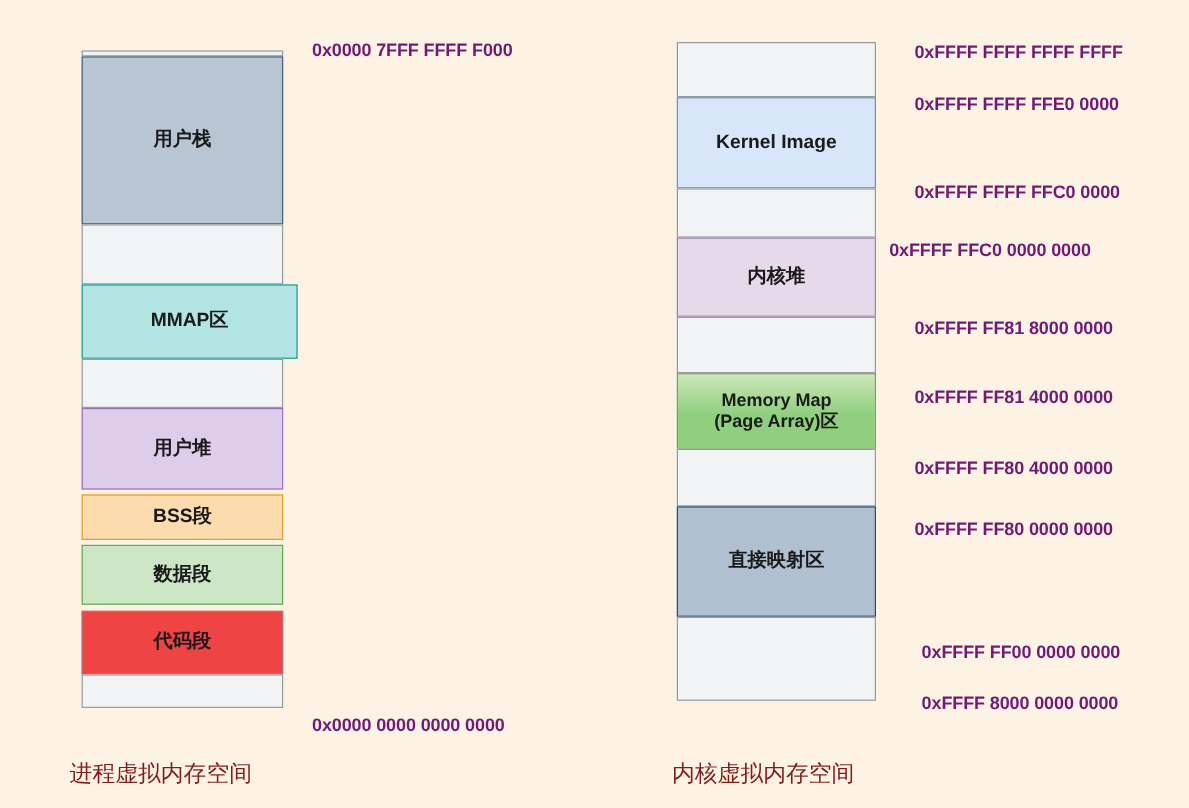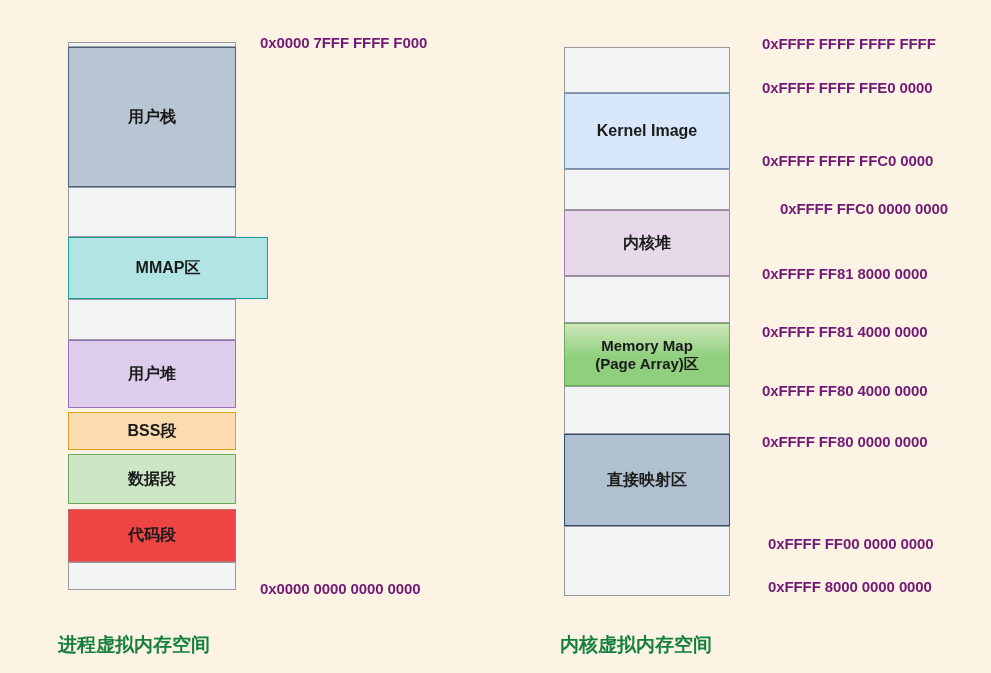--- a/index.html
+++ b/index.html
@@ -55,41 +55,41 @@
     font-size: 15px;
     color: #701a75;
     white-space: nowrap;
     letter-spacing: -0.1px;
   }
 
   
   .caption {
     position: absolute;
     font-family: "Liberation Sans", sans-serif;
-    font-weight: bold;
+    font-weight: normal;
     font-size: 19px;
-    color: #15803d;
+    color: #7f1d1d;
     white-space: nowrap;
   }
 </style>
 </head>
 <body style="background: rgb(253, 243, 228);">
 
 <div id="canvas">
     <div class="mem-column" style="left: 68px; top: 42px; width: 168px; height: 548px; padding-left: 16px;">
       <div class="mem-block" style="top: 0px; height: 5px; width: 168px; background: rgb(242, 243, 245); border: 1px solid rgb(154, 154, 154); font-size: 15px;">
         <span class="blk-label"></span>
       </div>
       <div class="mem-block" style="top: 5px; height: 140px; width: 168px; background: rgb(184, 198, 212); border: 1px solid rgb(71, 99, 126); font-size: 16px;">
         <span class="blk-label">用户栈</span>
       </div>
       <div class="mem-block" style="top: 145px; height: 50px; width: 168px; background: rgb(242, 243, 245); border: 1px solid rgb(154, 154, 154); font-size: 15px;">
         <span class="blk-label"></span>
       </div>
-      <div class="mem-block" style="top: 195px; height: 62px; width: 200px; background: rgb(177, 228, 226); border: 1px solid rgb(27, 155, 153); font-size: 16px;">
+      <div class="mem-block" style="top: 195px; height: 62px; width: 180px; background: rgb(177, 228, 226); border: 1px solid rgb(27, 155, 153); font-size: 16px;">
         <span class="blk-label">MMAP区</span>
       </div>
       <div class="mem-block" style="top: 257px; height: 41px; width: 168px; background: rgb(242, 243, 245); border: 1px solid rgb(154, 154, 154); font-size: 15px;">
         <span class="blk-label"></span>
       </div>
       <div class="mem-block" style="top: 370px; height: 38px; width: 168px; background: rgb(252, 220, 174); border: 1px solid rgb(224, 161, 27); font-size: 16px;">
         <span class="blk-label">BSS段</span>
       </div>
       <div class="mem-block" style="top: 298px; height: 68px; width: 168px; background: rgb(221, 205, 235); border: 1px solid rgb(154, 112, 187); font-size: 16px;">
         <span class="blk-label">用户堆</span>
@@ -98,23 +98,23 @@
         <span class="blk-label">数据段</span>
       </div>
       <div class="mem-block" style="top: 467px; height: 53px; width: 168px; background: #ef4444; border: 1px solid rgb(194, 106, 114); font-size: 16px;">
         <span class="blk-label">代码段</span>
       </div>
       <div class="mem-block" style="top: 520px; height: 28px; width: 168px; background: rgb(242, 243, 245); border: 1px solid rgb(154, 154, 154); font-size: 15px;">
         <span class="blk-label"></span>
       </div>
     </div>
     <div class="addr" style="left: 260px; top: 34px;">0x0000 7FFF FFFF F000</div>
-    <div class="addr" style="left: 260px; top: 580px;">0x0000 0000 0000 0000</div>
+    <div class="addr" style="left: 260px; top: 596px;">0x0000 0000 0000 0000</div>
     <div class="caption" style="left: 58px; top: 632px;">进程虚拟内存空间</div>
-    <div class="mem-column" style="left: 564px; top: 35px; width: 166px; height: 549px; margin-top: 12px;">
+    <div class="mem-column" style="left: 564px; top: 35px; width: 166px; height: 549px;">
       <div class="mem-block" style="top: 0px; height: 46px; width: 166px; background: rgb(242, 243, 245); border: 1px solid rgb(154, 154, 154); font-size: 15px;">
         <span class="blk-label"></span>
       </div>
       <div class="mem-block" style="top: 46px; height: 76px; width: 166px; background: rgb(215, 230, 248); border: 1px solid rgb(109, 145, 189); font-size: 16px;">
         <span class="blk-label">Kernel Image</span>
       </div>
       <div class="mem-block" style="top: 122px; height: 41px; width: 166px; background: rgb(242, 243, 245); border: 1px solid rgb(154, 154, 154); font-size: 15px;">
         <span class="blk-label"></span>
       </div>
       <div class="mem-block" style="top: 163px; height: 66px; width: 166px; background: rgb(230, 217, 234); border: 1px solid rgb(164, 129, 173); font-size: 16px;">
@@ -133,21 +133,21 @@
       <div class="mem-block" style="top: 387px; height: 92px; width: 166px; background: rgb(176, 192, 208); border: 1px solid rgb(44, 77, 107); font-size: 16px; align-items: center;">
         <span class="blk-label">直接映射区</span>
       </div>
       <div class="mem-block" style="top: 479px; height: 70px; width: 166px; background: rgb(242, 243, 245); border: 1px solid rgb(154, 154, 154); font-size: 15px;">
         <span class="blk-label"></span>
       </div>
     </div>
     <div class="addr" style="left: 762px; top: 35px;">0xFFFF FFFF FFFF FFFF</div>
     <div class="addr" style="left: 762px; top: 79px;">0xFFFF FFFF FFE0 0000</div>
     <div class="addr" style="left: 762px; top: 152px;">0xFFFF FFFF FFC0 0000</div>
-    <div class="addr" style="left: 780px; top: 200px;">0xFFFF FFC0 0000 0000</div>
+    <div class="addr" style="left: 741px; top: 200px;">0xFFFF FFC0 0000 0000</div>
     <div class="addr" style="left: 762px; top: 265px;">0xFFFF FF81 8000 0000</div>
     <div class="addr" style="left: 762px; top: 323px;">0xFFFF FF81 4000 0000</div>
     <div class="addr" style="left: 762px; top: 382px;">0xFFFF FF80 4000 0000</div>
     <div class="addr" style="left: 762px; top: 433px;">0xFFFF FF80 0000 0000</div>
     <div class="addr" style="left: 768px; top: 523px; margin-top: 12px;">0xFFFF FF00 0000 0000</div>
     <div class="addr" style="left: 768px; top: 578px;">0xFFFF 8000 0000 0000</div>
     <div class="caption" style="left: 560px; top: 632px;">内核虚拟内存空间</div>
   </div>
 
 </body></html>

